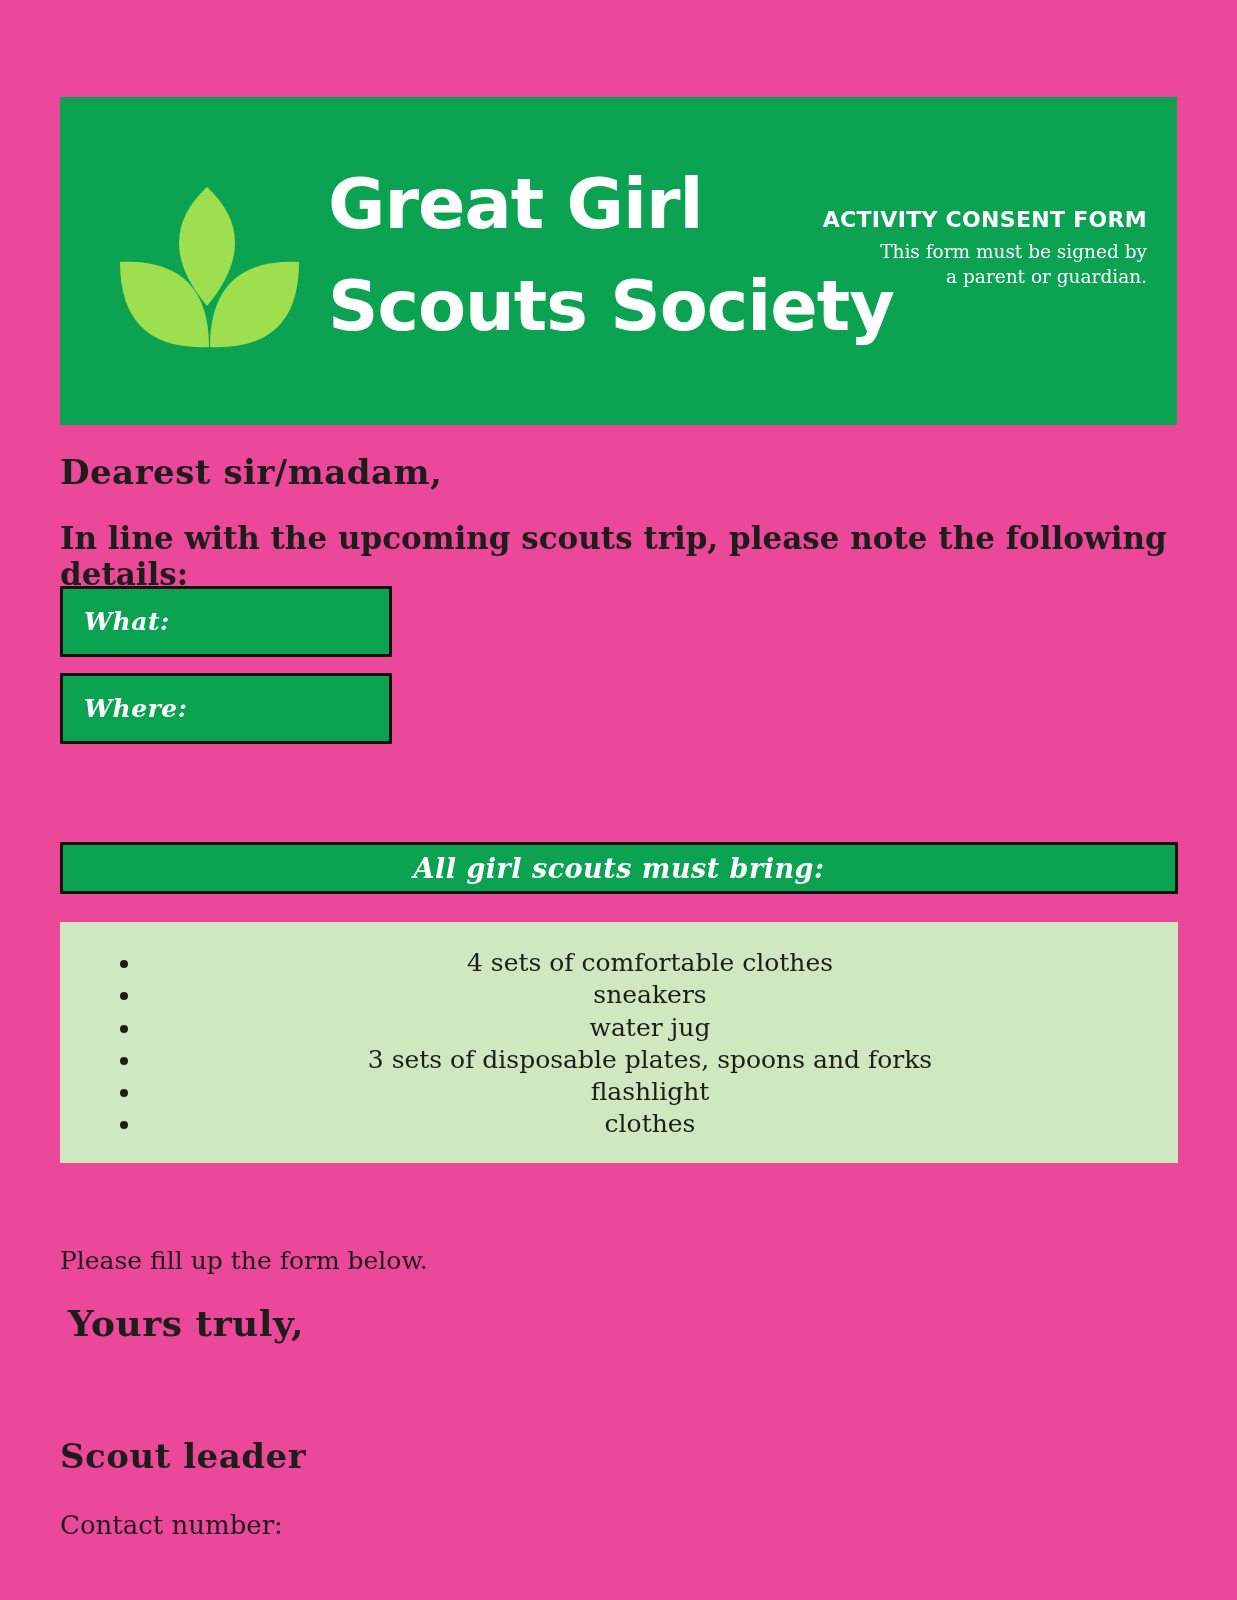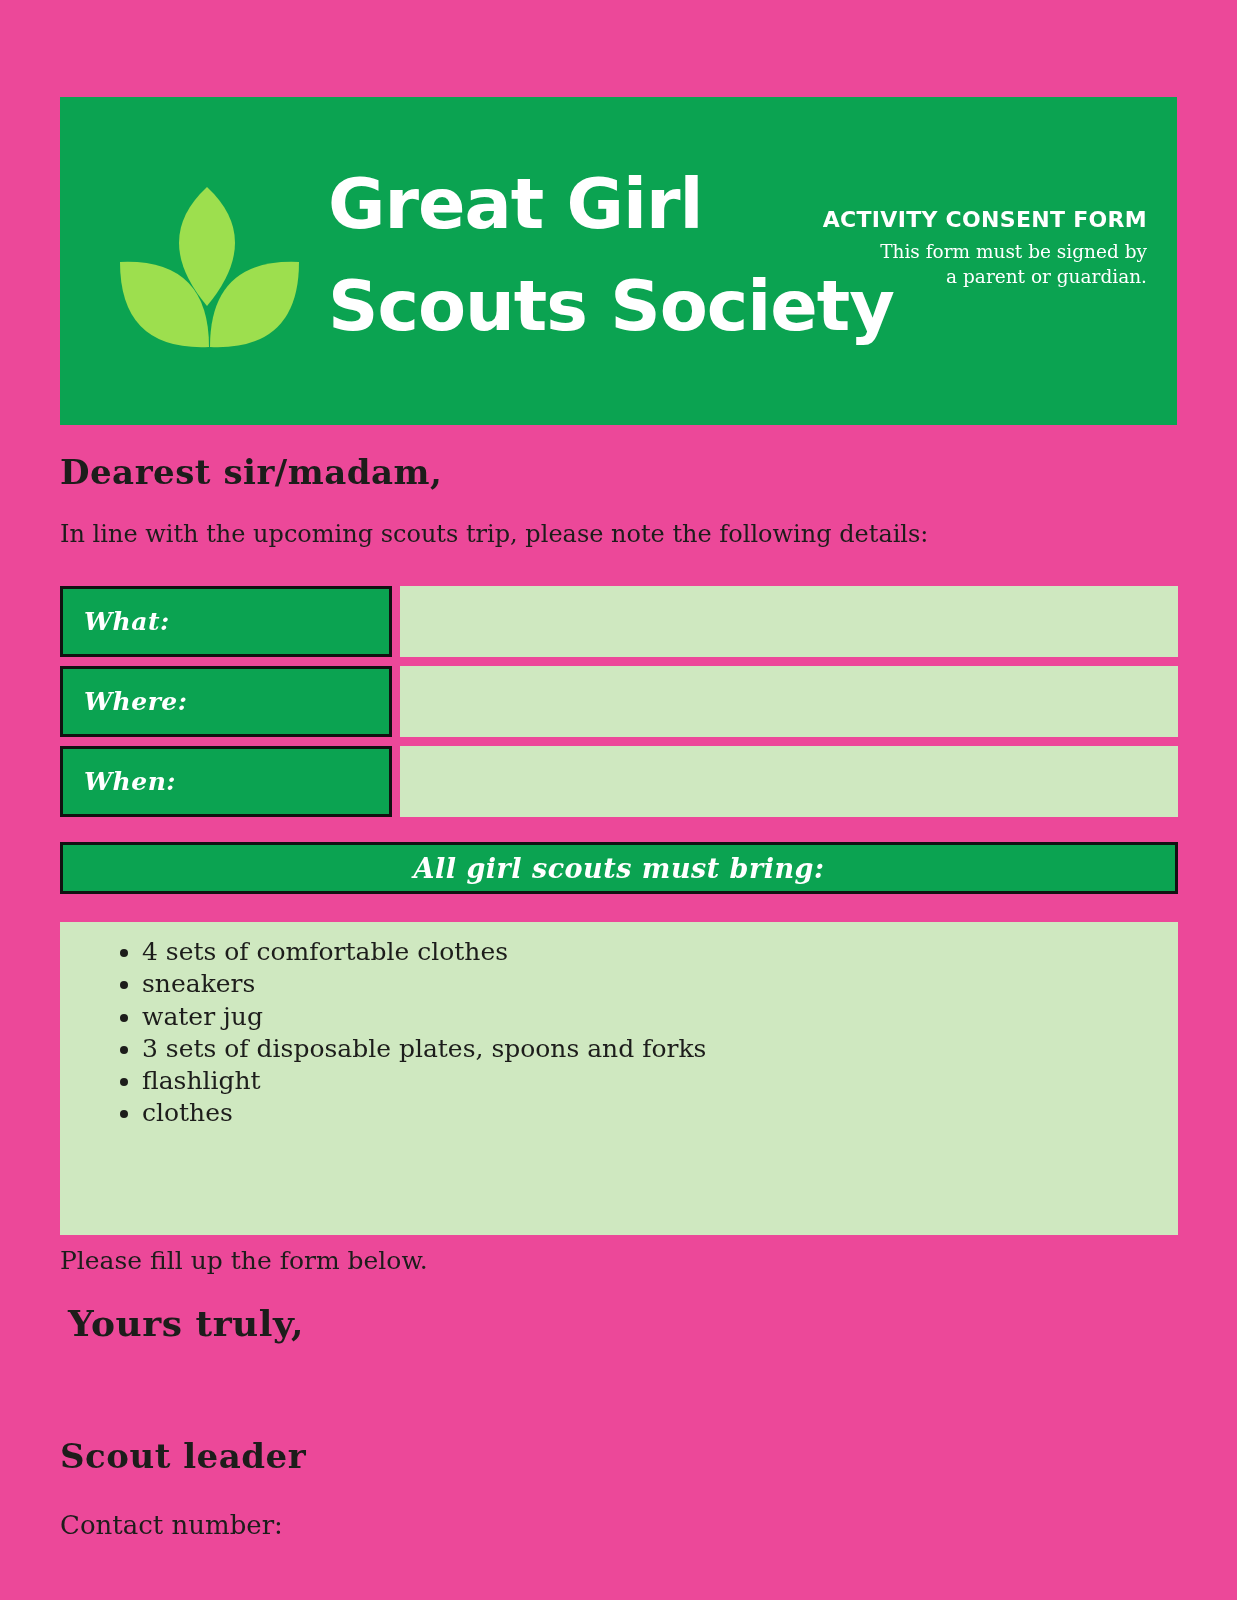--- a/index.html
+++ b/index.html
@@ -52,30 +52,32 @@
     font-family:"DejaVu Serif","Liberation Serif",serif;
     font-size:18.5px;line-height:25px;
   }
   
   .salutation{
     position:absolute;left:60px;top:452px;
     font-size:34px;font-weight:700;letter-spacing:0.5px;
   }
   .intro{
     position:absolute;left:60px;top:520px;
-    font-size:24px;
+    font-size:31px;
+    font-weight:bold;
   }
   
   .details-table{
     position:absolute;left:60px;top:586px;
     width:1118px;
   }
   .details-row{
     display:flex;
-    margin-bottom:9px;
+    margin-bottom:16px;
+    flex-direction:column;
   }
   .details-label-cell{
     width:332px;height:71px;
     background:var(--banner-green);
     border:3px solid var(--border-black);
     display:flex;align-items:center;
     padding-left:21px;
   }
   .details-label-cell span{
     color:var(--white);
@@ -95,23 +97,24 @@
     border:3px solid var(--border-black);
     display:flex;align-items:center;justify-content:center;
   }
   .bring-heading span{
     color:var(--white);
     font-size:27px;font-weight:700;font-style:italic;
     letter-spacing:0.5px;
   }
   .bring-box{
     position:absolute;left:60px;top:922px;
-    width:1118px;height:313px;
+    width:1118px;height:241px;
     background:var(--cell-light-green);
-    padding:14px 20px 0 62px;
+    padding:25px 20px 0 62px;
+    text-align:center;
   }
   .bring-box ul{
     list-style:disc;
     margin:0;padding-left:20px;
   }
   .bring-box li{
     font-size:25px;line-height:32.3px;
     color:var(--text-black);
   }
   
@@ -161,26 +164,20 @@
         <span>What:</span>
       </div>
       <div class="details-value-cell"></div>
     </div>
     <div class="details-row">
       <div class="details-label-cell">
         <span>Where:</span>
       </div>
       <div class="details-value-cell"></div>
     </div>
-    <div class="details-row">
-      <div class="details-label-cell">
-        <span>When:</span>
-      </div>
-      <div class="details-value-cell"></div>
-    </div>
   </div>
 
   <div class="bring-heading">
     <span>All girl scouts must bring:</span>
   </div>
   <div class="bring-box">
     <ul>
       <li>4 sets of comfortable clothes</li>
       <li>sneakers</li>
       <li>water jug</li>

